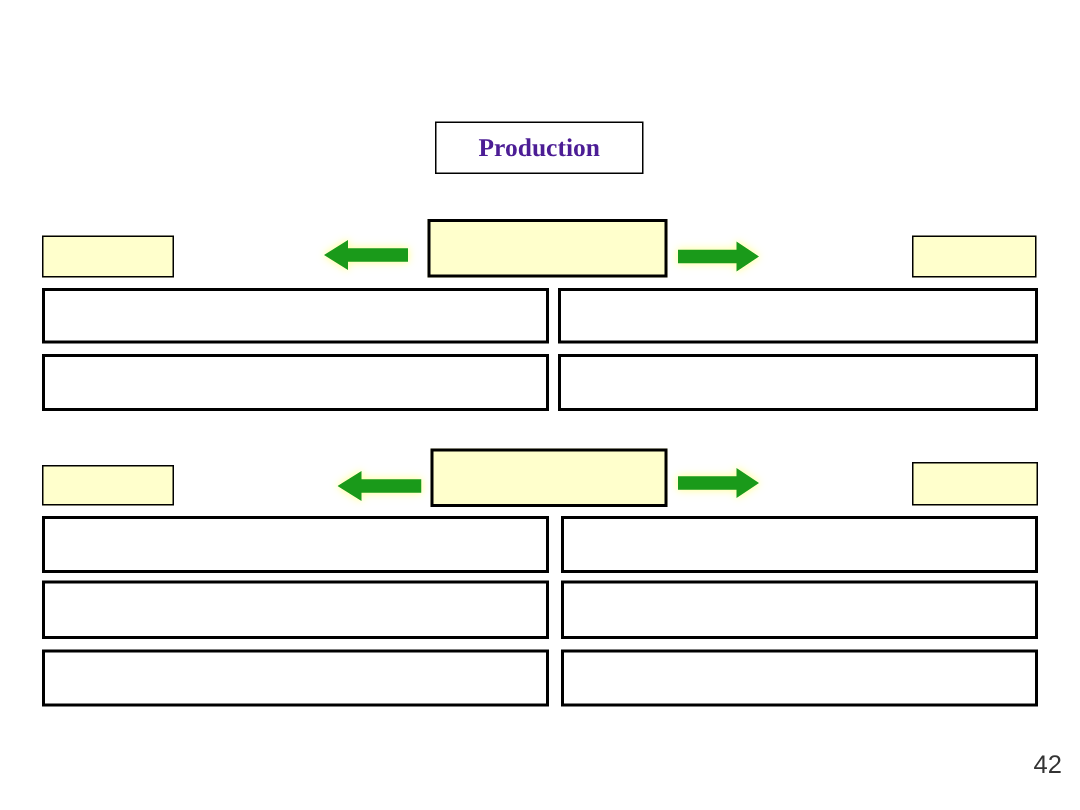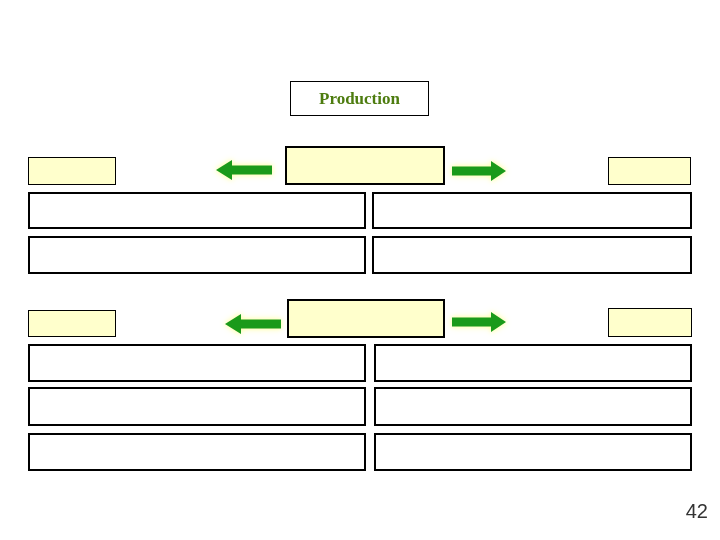--- a/index.html
+++ b/index.html
@@ -19,21 +19,21 @@
 
   .title-box {
     border: 1.5px solid #000000;
     background: #ffffff;
     display: flex;
     align-items: center;
     justify-content: center;
     font-family: "Liberation Serif", serif;
     font-weight: bold;
     font-size: 17px;
-    color: #4d7c0f;
+    color: #4c1d95;
   }
 
   .ybox-sm {
     background: #FFFFCC;
     border: 1.5px solid #000000;
   }
   .ybox-lg {
     background: #FFFFCC;
     border: 2px solid #000000;
   }
@@ -41,21 +41,21 @@
     background: #ffffff;
     border: 2px solid #000000;
   }
 
   .arrow {
     display: block;
     filter: drop-shadow(0 0 2px #ffffaa) drop-shadow(0 0 3px #ffffcc);
   }
 
   .page-number {
-    font-size: 20px;
+    font-size: 17px;
     color: #333333;
   }
 </style>
 </head>
 <body>
 
 <div class="slide">
 
   <div class="abs title-box" style="left:290px; top:81px; width:139px; height:35px;">
     <span>Production</span>

